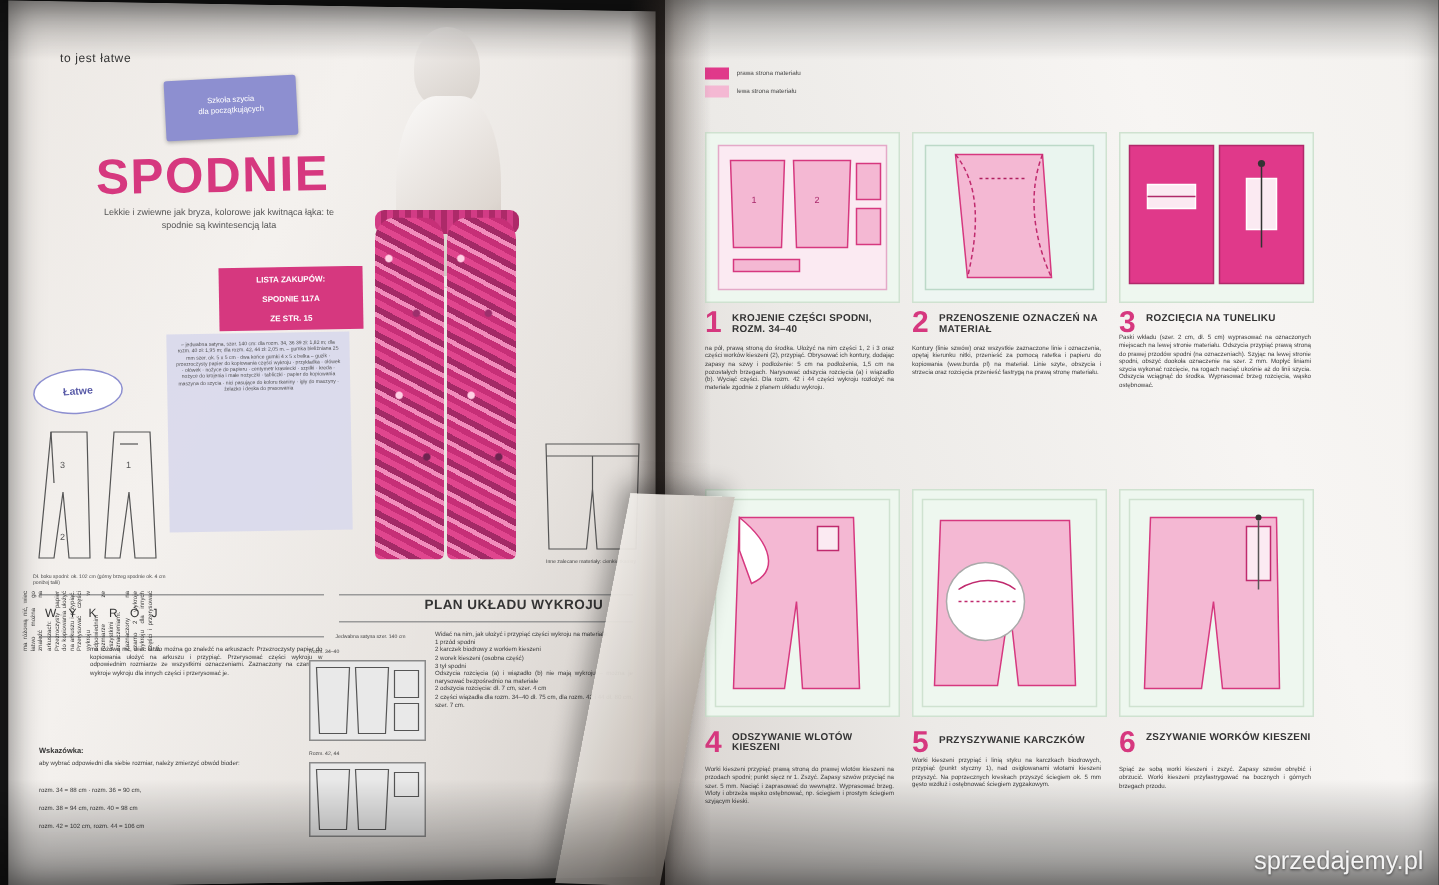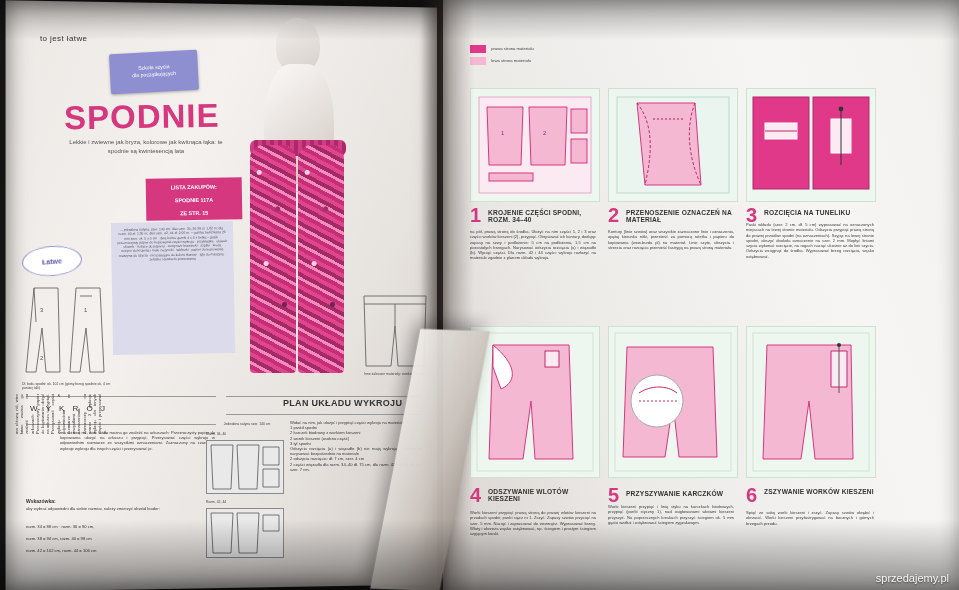--- a/index.html
+++ b/index.html
@@ -86,21 +86,21 @@
   .legend .row{font-size:4.2px;color:#444;margin-bottom:4px;}
   .sw-right{background:#e0398a;}
   .sw-left{background:#f4b8d3;}
 
   .panel{position:absolute;background:#eef7ef;border:1px solid #cfe2d0;}
   .panel.p2{background:#eef6f2;}
   .step-num{position:absolute;font-size:20px;font-weight:bold;color:#d6387f;line-height:18px;}
   .step-title{position:absolute;font-size:6.6px;font-weight:bold;color:#333;letter-spacing:.2px;}
   .step-body{position:absolute;font-size:4.1px;line-height:5.3px;color:#3c3c3c;text-align:justify;}
 
-  .wm{position:absolute;right:10px;bottom:6px;font-size:11px;color:rgba(255,255,255,.92);
+  .wm{position:absolute;right:10px;bottom:6px;font-size:17px;color:rgba(255,255,255,.92);
     text-shadow:0 1px 2px rgba(0,0,0,.6);font-family:"Liberation Sans",sans-serif;}
 </style>
 </head>
 <body>
 
 <div class="shot">
   <div class="spread">
 
     <div class="page-left"></div>
     <div class="page-right"></div>

